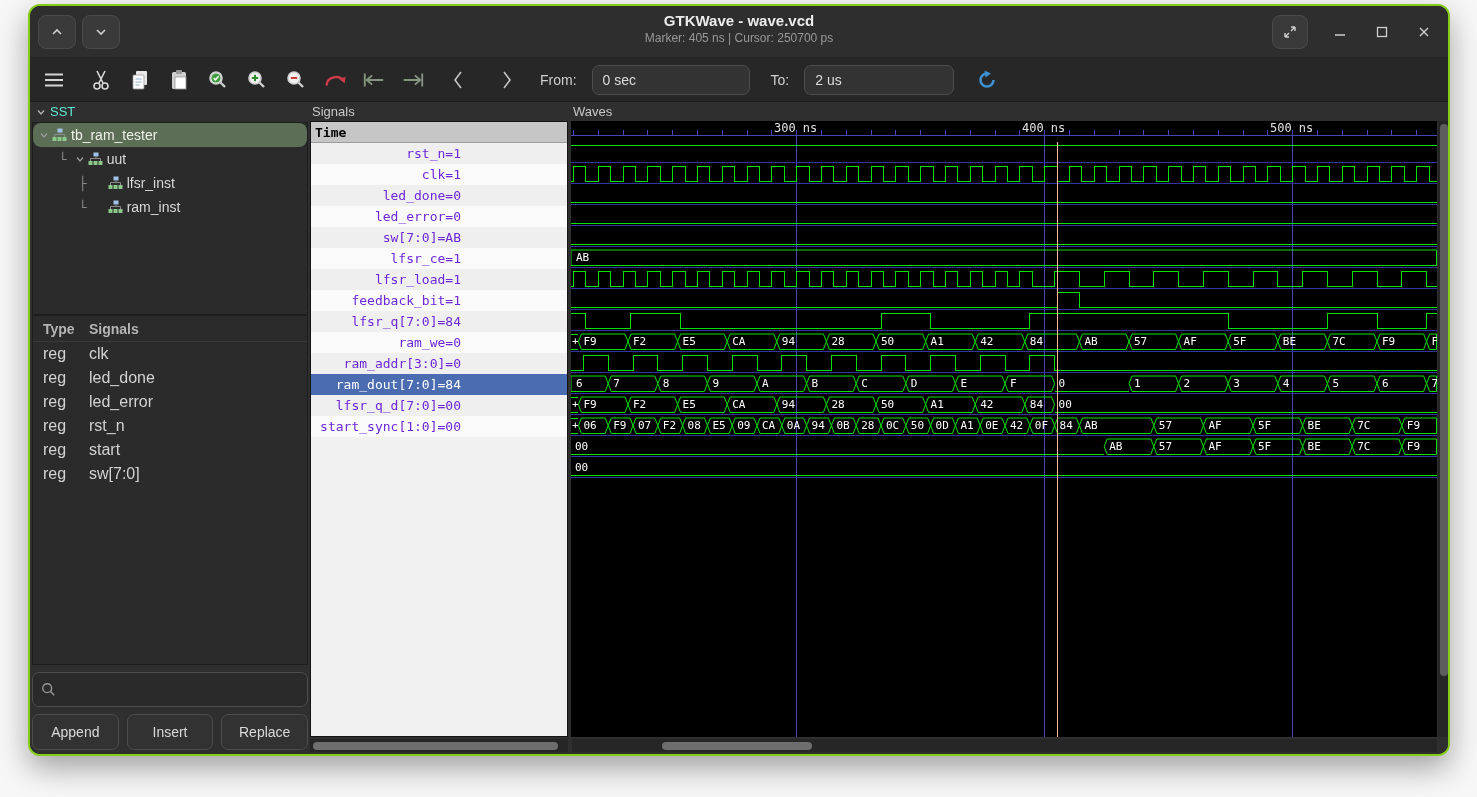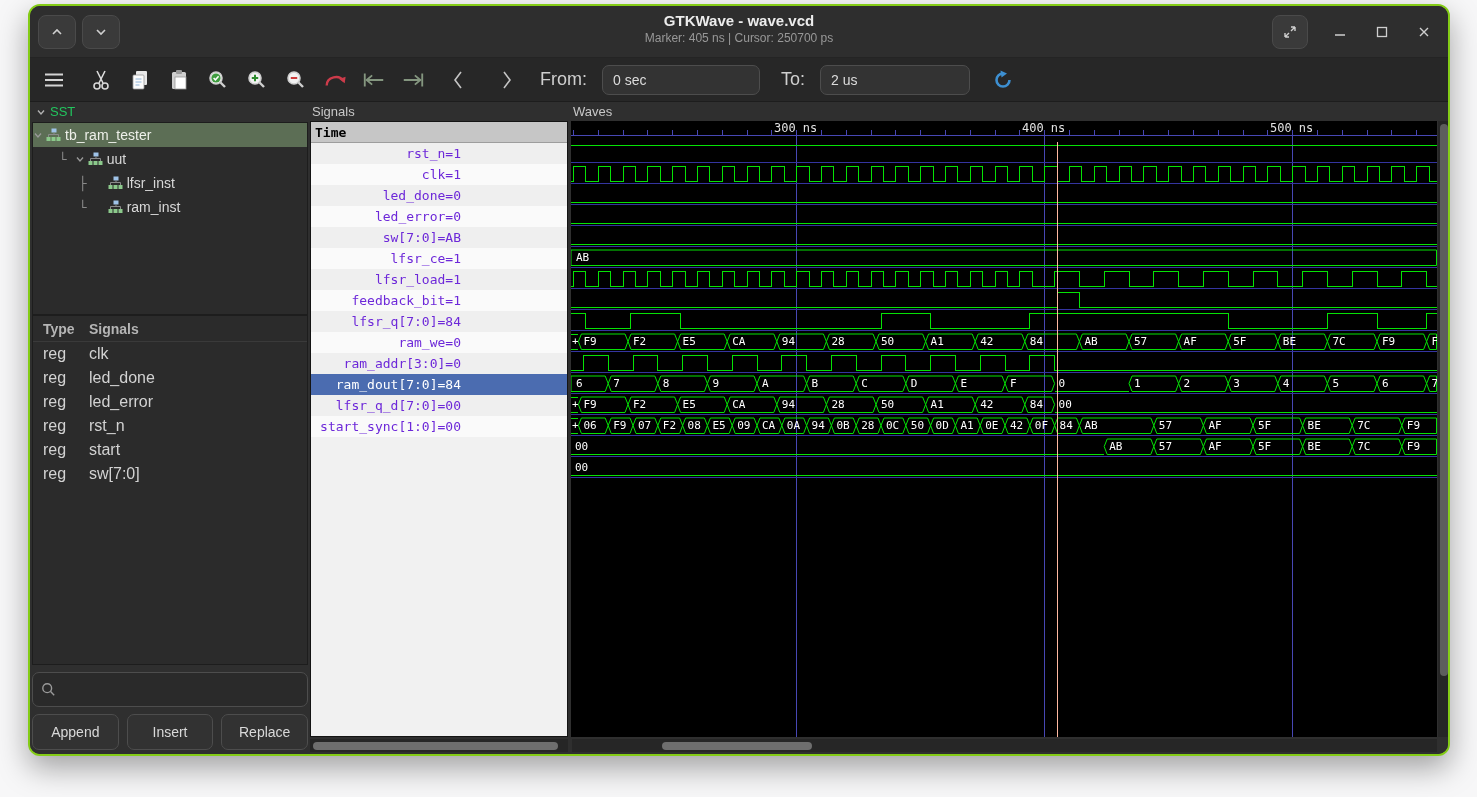--- a/index.html
+++ b/index.html
@@ -13,29 +13,29 @@
             display:flex; align-items:center; justify-content:center; }
   .tb-center { position:absolute; left:0; right:0; top:6px; text-align:center; pointer-events:none; }
   .tb-title { color:#ececec; font-weight:bold; font-size:15px; }
   .tb-sub { color:#989898; font-size:12px; margin-top:2px; }
   .tb-right { position:absolute; right:14px; top:9px; display:flex; gap:22px; align-items:center; height:34px; }
   .winctl { color:#cfcfcf; font-size:14px; display:flex; align-items:center; justify-content:center; width:20px; height:20px; }
   
   .toolbar { position:relative; height:44px; background:#272727; border-bottom:1px solid #1d1d1d;
              display:flex; align-items:center; padding-left:12px; gap:15px; }
   .ticon { width:24px; height:24px; display:flex; align-items:center; justify-content:center; flex:0 0 auto; }
-  .tlabel { color:#cfcfcf; font-size:18px; margin-left:6px; }
+  .tlabel { color:#cfcfcf; font-size:14px; margin-left:6px; }
   .tinput { height:30px; background:#333333; border:1px solid #4d4d4d; border-radius:7px; color:#dcdcdc;
             font-size:14px; padding:0 10px; width:158px; }
   
   .content { position:absolute; left:0; top:96px; right:0; bottom:0; background:#2f2f2f; }
   .panel-label { position:absolute; color:#c8c8c8; font-size:13px; }
   
   .sidebar { position:absolute; left:2px; top:0; width:276px; height:100%; }
-  .sst-head { position:absolute; left:4px; top:2px; color:#22c55e; font-size:13px; display:flex; gap:4px; align-items:center; }
+  .sst-head { position:absolute; left:4px; top:2px; color:#5eead4; font-size:13px; display:flex; gap:4px; align-items:center; }
   .box { position:absolute; left:0; width:276px; background:#2b2b2b; border:1px solid #1d1d1d; }
   .tree-box { top:20px; height:193px; overflow:hidden; }
   .tree-row { height:24px; display:flex; align-items:center; color:#d8d8d8; font-size:14px; white-space:pre; }
   .tree-row.sel { background:#5c6e55; color:#eef0ea; }
   .tree-glyph { color:#8a8a8a; font-family:"DejaVu Sans Mono", monospace; font-size:13px; }
   .table-box { top:213px; height:350px; }
   .tbl-head { display:flex; height:26px; align-items:center; color:#b5b5b5; font-weight:bold; font-size:14px;
               border-bottom:1px solid #3a3a3a; }
   .tbl-row { display:flex; height:24px; align-items:center; color:#d2d2d2; font-size:16px; }
   .col-type { width:56px; padding-left:10px; }
@@ -210,21 +210,21 @@
   <div class="content">
 
     <div class="sidebar">
       <div class="sst-head">
         <svg width="10" height="10" viewBox="0 0 10 10">
             <polyline points="2,3.5 5,7 8,3.5" fill="none" stroke="#b0b0b0" stroke-width="1.4"></polyline>
           </svg>
         <span>SST</span>
       </div>
       <div class="box tree-box" id="tree">
-          <div class="tree-row sel" style=""><svg width="10" height="10" viewBox="0 0 10 10" style="flex:0 0 auto;">
+          <div class="tree-row sel" style="padding-left:6px;border-radius:8px;"><svg width="10" height="10" viewBox="0 0 10 10" style="flex:0 0 auto;">
               <polyline points="2,3.5 5,7 8,3.5" fill="none" stroke="#9a9a9a" stroke-width="1.3"></polyline>
             </svg><svg width="15" height="14" viewBox="0 0 15 14" style="margin:0 4px 0 3px;flex:0 0 auto;">
               <rect x="5.5" y="0.5" width="5" height="4" fill="#9fc3e8"></rect>
               <path d="M8 4.5 v2 M2.5 9 v-2.5 h10 v2.5" stroke="#8a8a8a" fill="none"></path>
               <rect x="0.5" y="9" width="4" height="4" fill="#8bc98b"></rect>
               <rect x="5.5" y="9" width="4" height="4" fill="#8bc98b"></rect>
               <rect x="10.5" y="9" width="4" height="4" fill="#8bc98b"></rect>
             </svg><span>tb_ram_tester</span></div>
           <div class="tree-row" style="padding-left:26px;"><span class="tree-glyph">└ </span><svg width="10" height="10" viewBox="0 0 10 10" style="flex:0 0 auto;">
               <polyline points="2,3.5 5,7 8,3.5" fill="none" stroke="#9a9a9a" stroke-width="1.3"></polyline>

